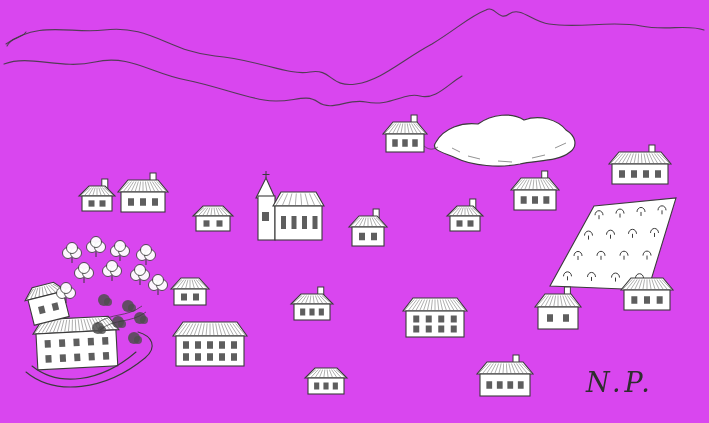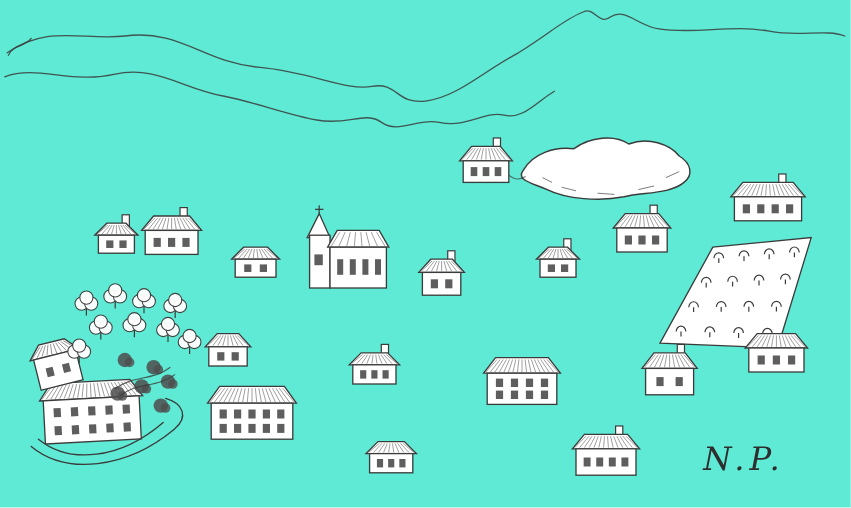--- a/index.html
+++ b/index.html
@@ -5,21 +5,21 @@
   html, body {
     margin: 0;
     padding: 0;
     background: #ffffff;
     font-family: "DejaVu Sans", sans-serif;
   }
   .page {
     position: relative;
     width: 709px;
     height: 423px;
-    background: #5eead4;
+    background: #d946ef;
     overflow: hidden;
   }
   svg { display: block; }
   .sig {
     font-family: "DejaVu Serif", serif;
     font-style: italic;
     font-size: 27px;
     letter-spacing: 4px;
     fill: #2e2e2e;
   }

